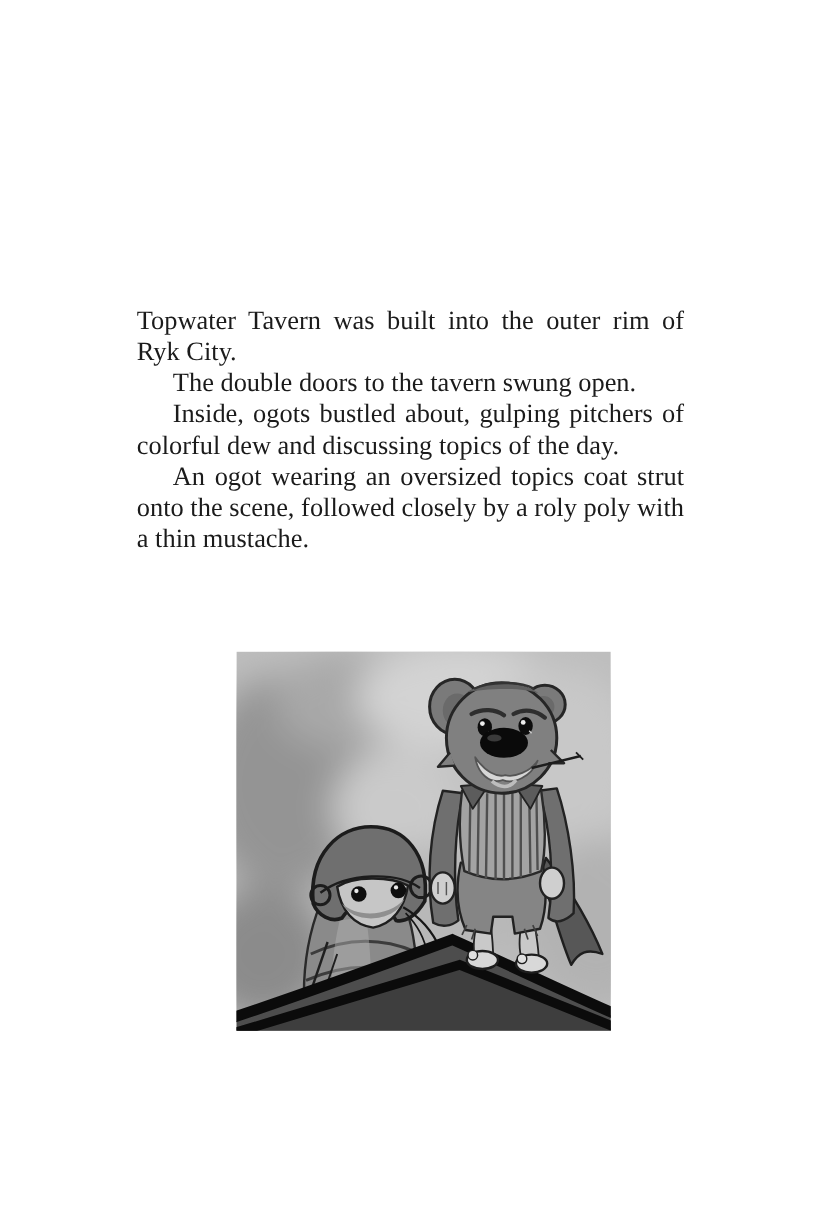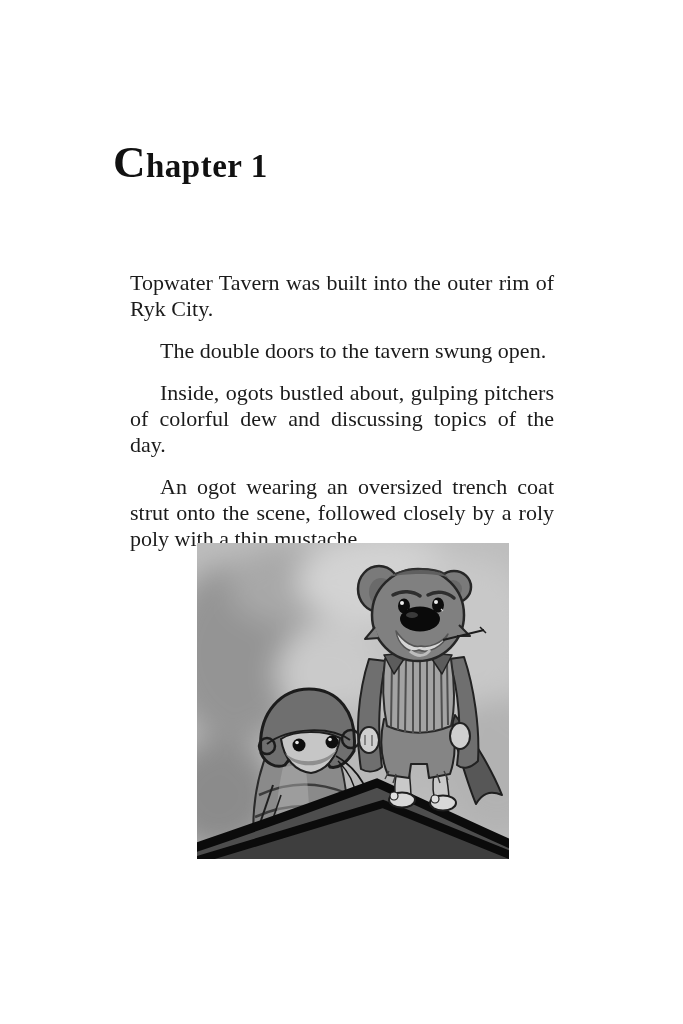--- a/index.html
+++ b/index.html
@@ -27,44 +27,43 @@
   .chapter-initial { font-size: 45px; }
   .body-text {
     position: absolute;
     left: 114px;
     top: 254px;
     width: 456px;
     font-size: 22px;
     line-height: 26px;
     text-align: justify;
   }
-  .body-text p { margin: 16px; }
+  .body-text p { margin: 0; }
   .body-text p.indent { text-indent: 30px; }
   .illustration {
     position: absolute;
     left: 197px;
     top: 543px;
     width: 312px;
     height: 316px;
     margin: 0;
   }
   .illustration svg { display: block; }
 </style>
 </head>
 <body>
 
 <main class="page">
 
-  <h1 class="chapter"><span class="chapter-initial">C</span><span>hapter 1</span></h1>
 
   <section class="body-text">
     <p>Topwater Tavern was built into the outer rim of Ryk City.</p>
     <p class="indent">The double doors to the tavern swung open.</p>
     <p class="indent">Inside, ogots bustled about, gulping pitchers of colorful dew and discussing topics of the day.</p>
-    <p class="indent">An ogot wearing an oversized trench coat strut onto the scene, followed closely by a roly poly with a thin mustache.</p>
+    <p class="indent">An ogot wearing an oversized topics coat strut onto the scene, followed closely by a roly poly with a thin mustache.</p>
   </section>
 
   <figure class="illustration" role="img" aria-label="Grayscale illustration of an ogot wearing an oversized trench coat and a roly poly with a thin mustache standing on a rooftop peak against a cloudy sky">
     <svg viewBox="0 0 312 316" width="312" height="316" xmlns="http://www.w3.org/2000/svg">
       <defs>
         <filter id="cloudblur" x="-60%" y="-60%" width="220%" height="220%">
           <feGaussianBlur stdDeviation="14"></feGaussianBlur>
         </filter>
         <clipPath id="frame">
             <rect x="0" y="0" width="312" height="316"></rect>

